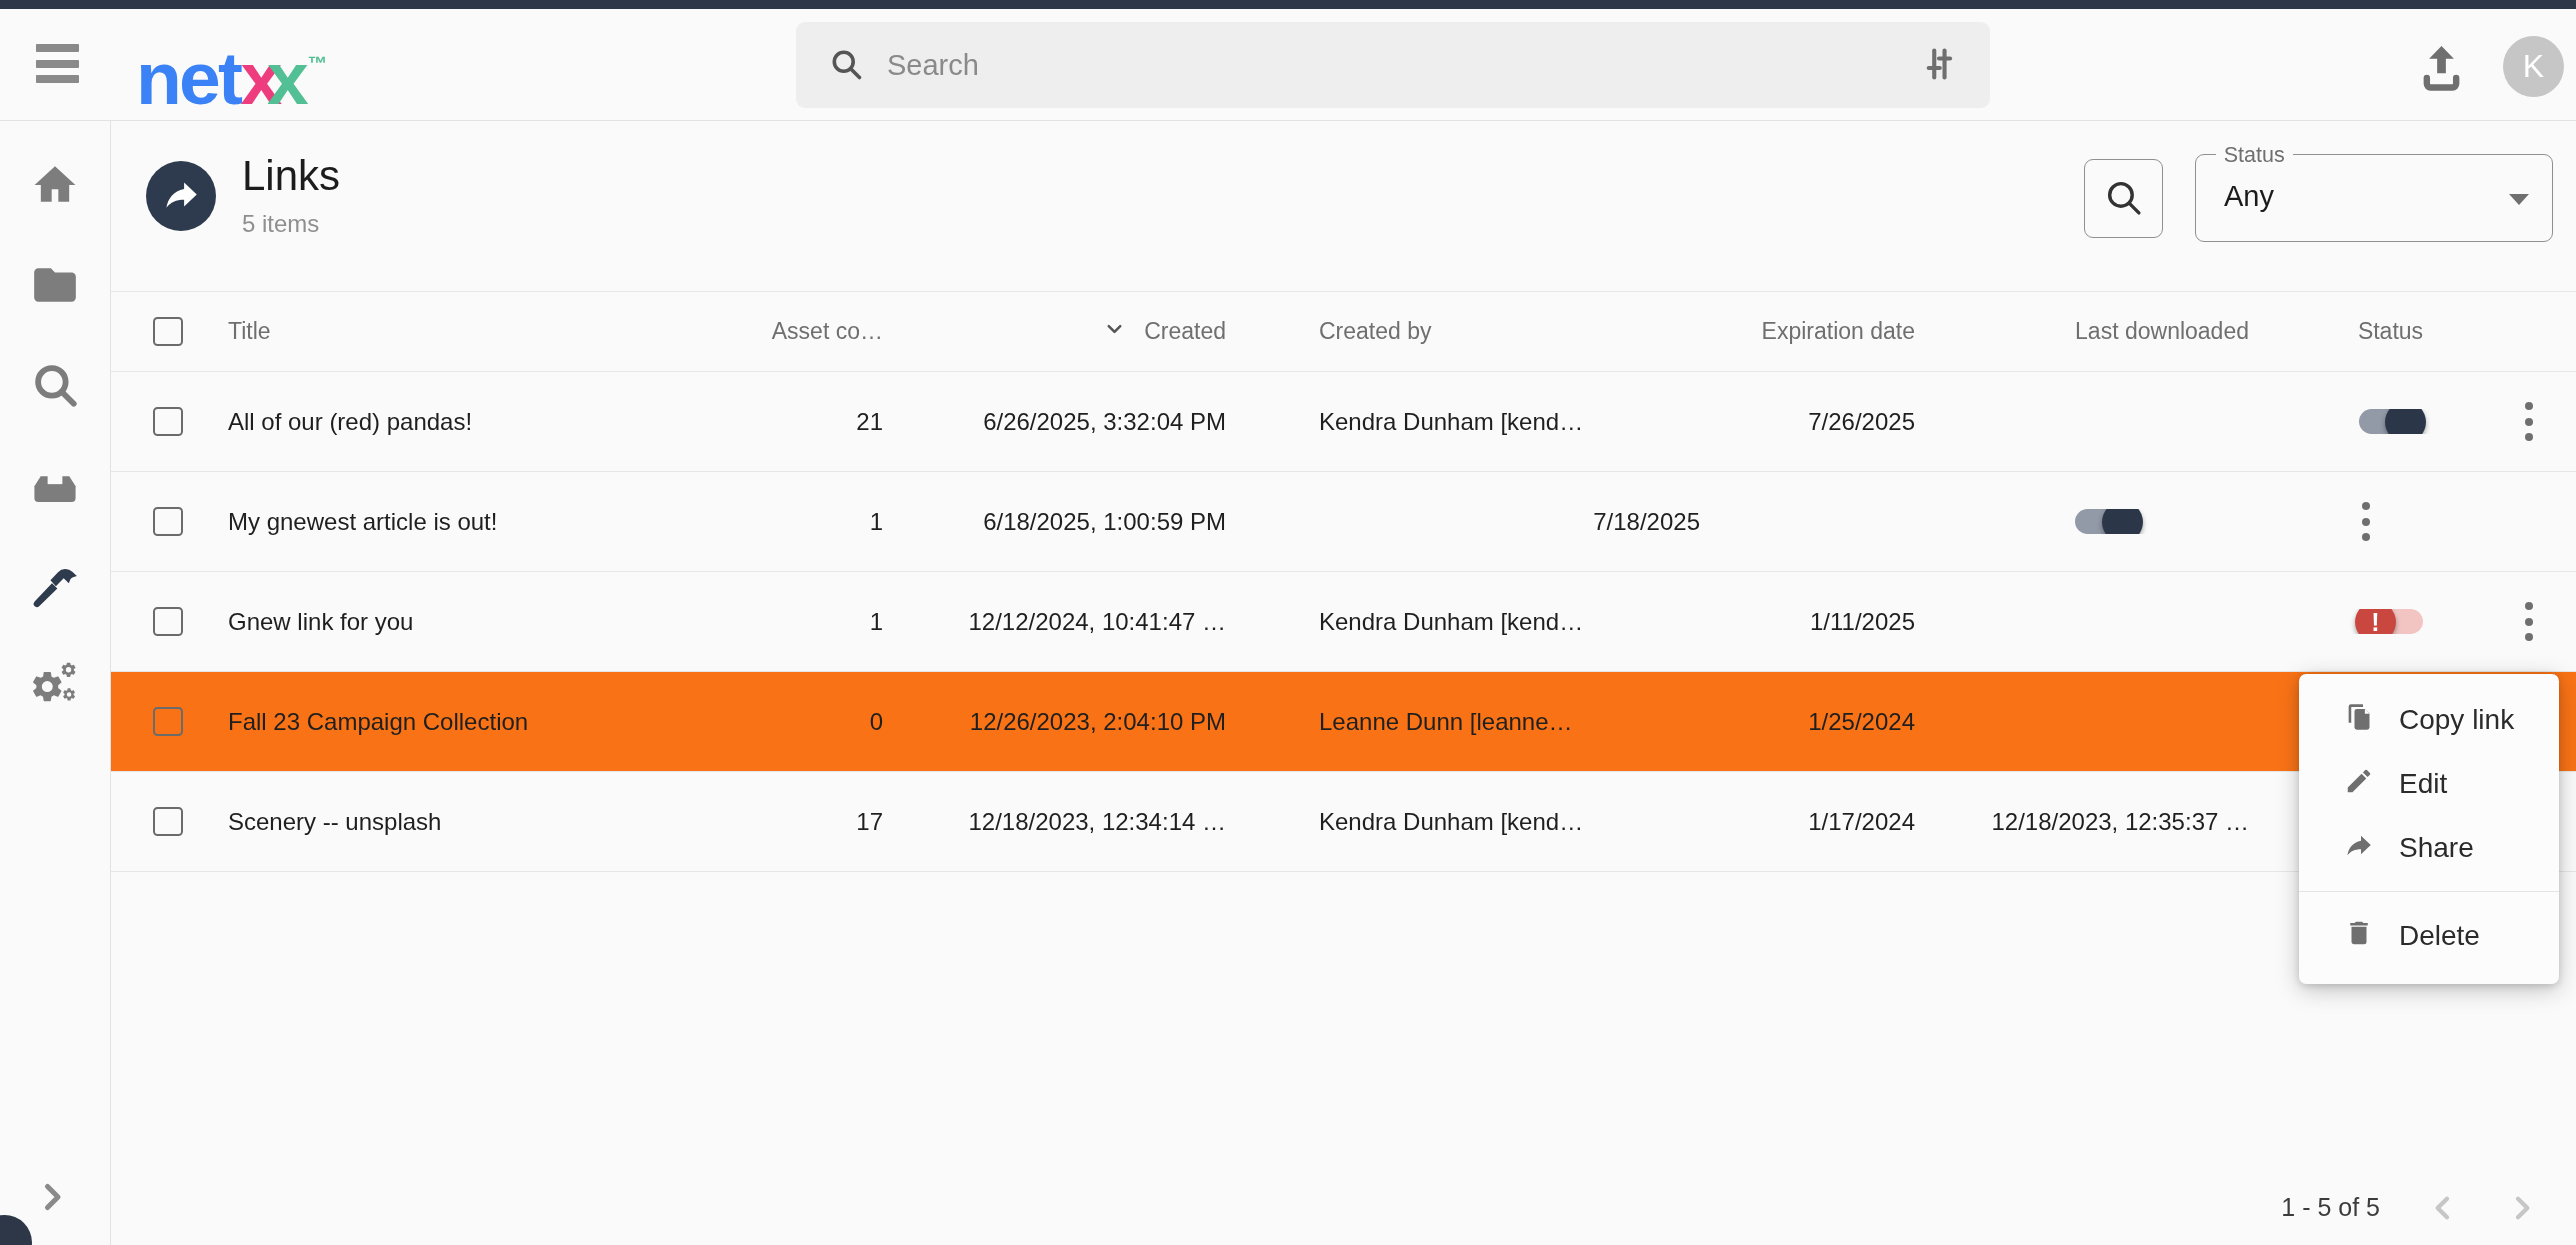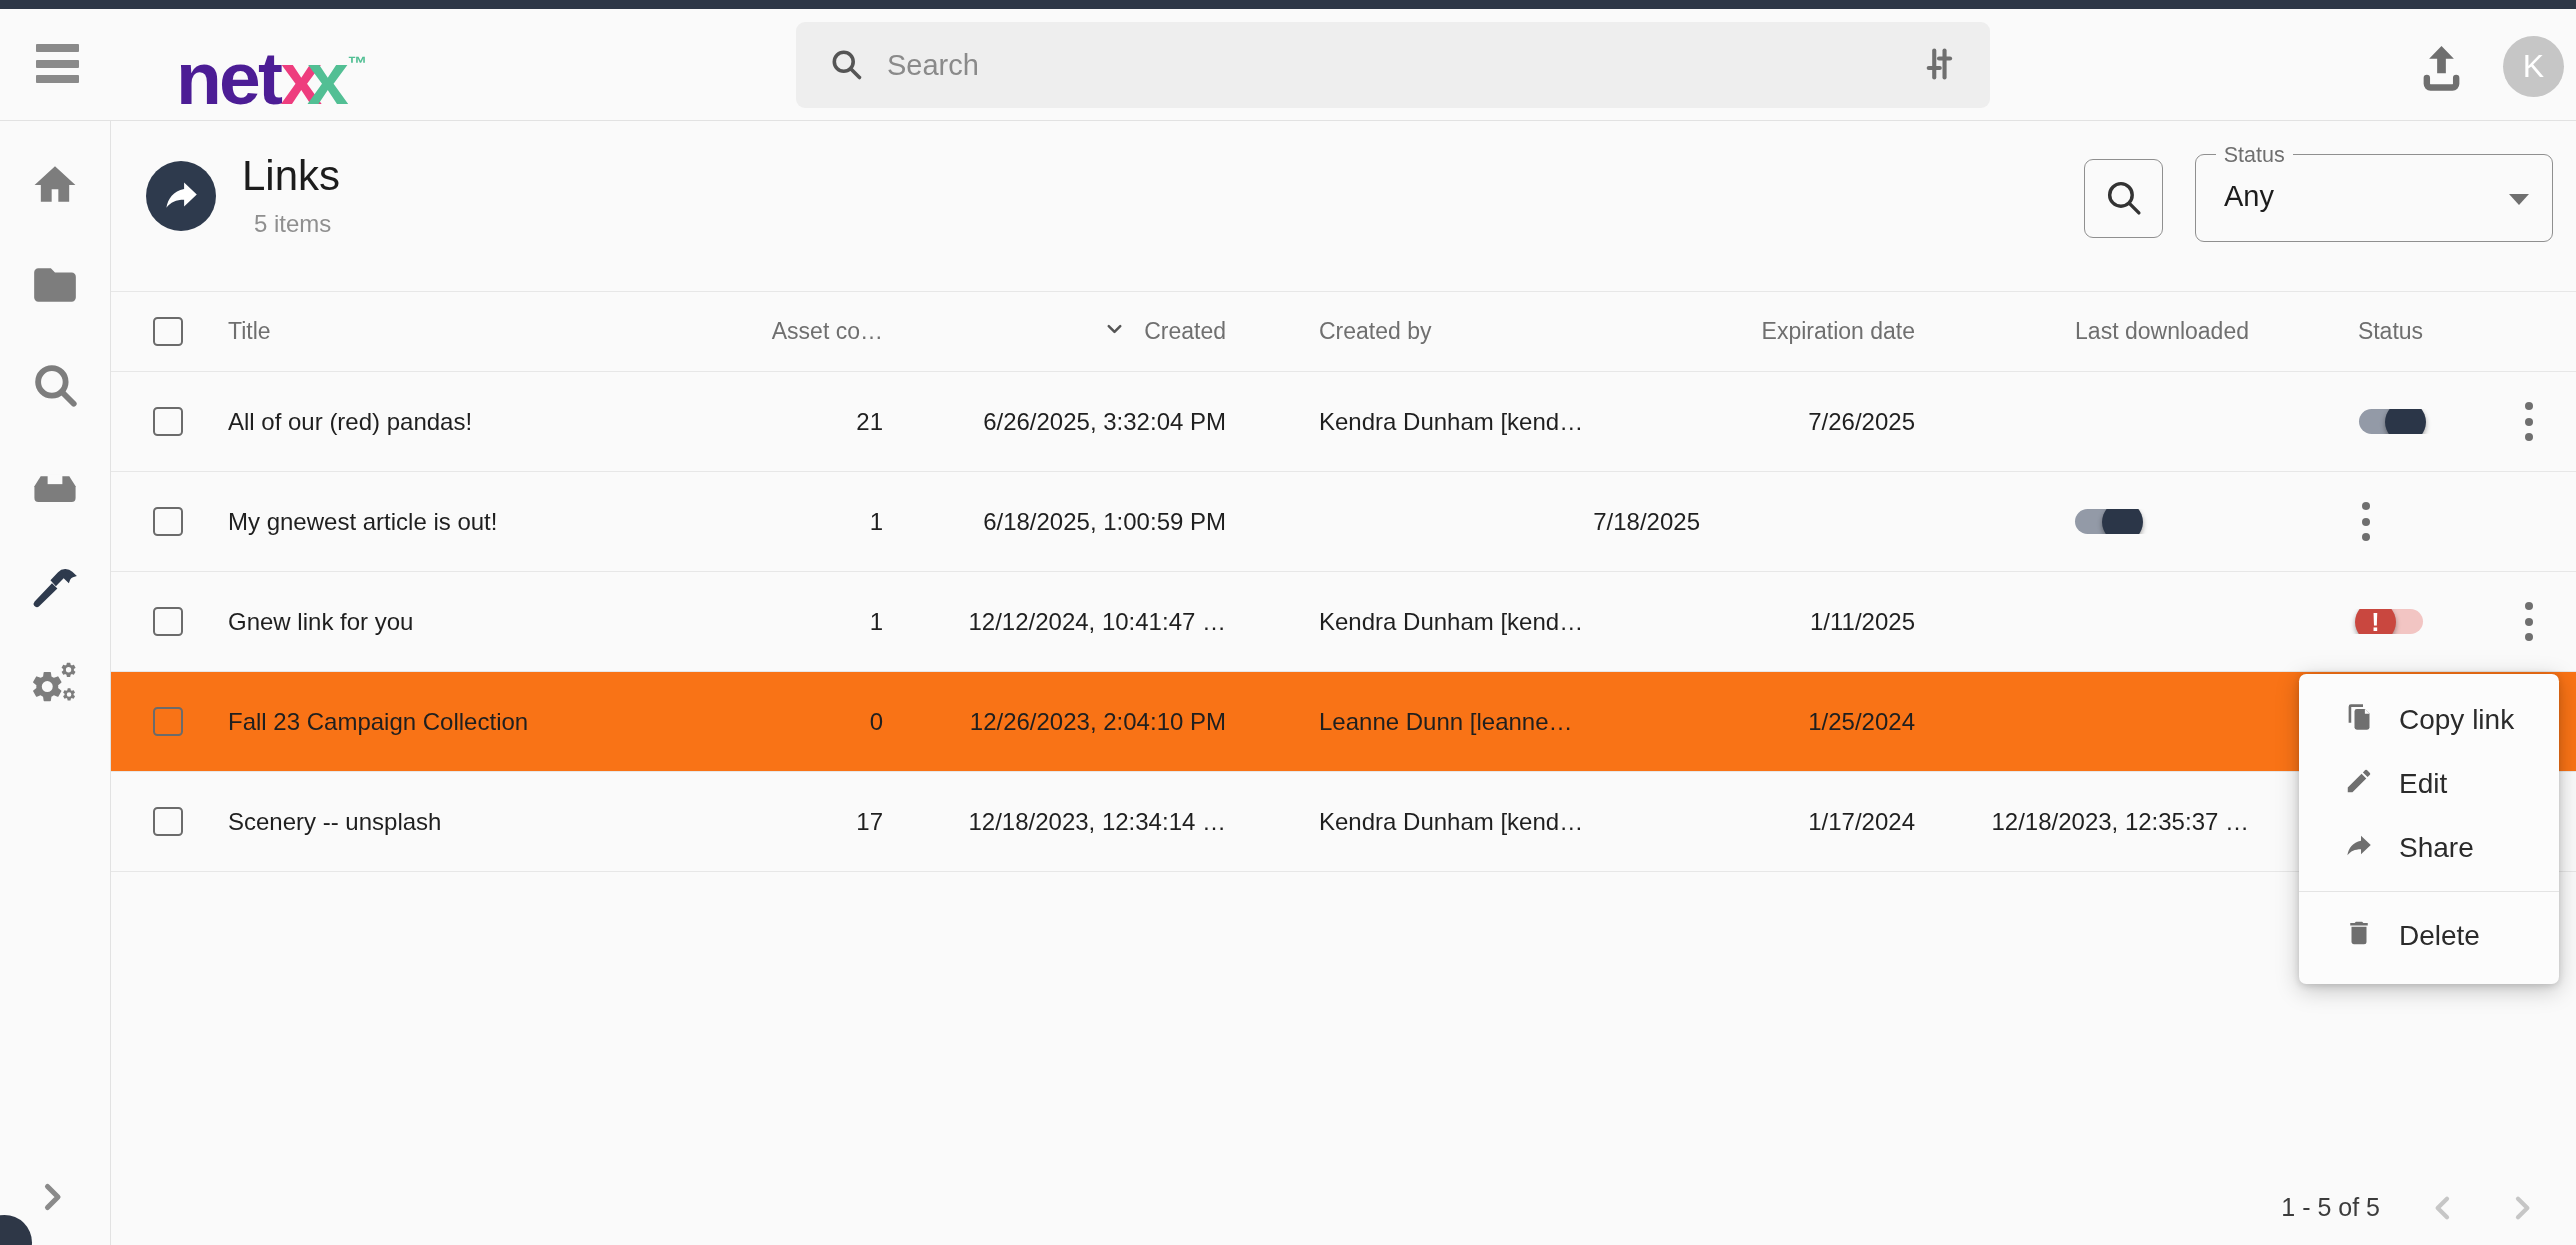--- a/index.html
+++ b/index.html
@@ -12,21 +12,21 @@
   .top-strip { height:9px; background:#2e3747; width:100%; }
   .topbar {
     height:112px; background:#fafafa; border-bottom:0.9px solid #e2e2e2;
     position:relative;
   }
   .hamburger { position:absolute; left:36px; top:33px; width:43px; height:43px;
     display:flex; flex-direction:column; justify-content:center; gap:7.2px; cursor:pointer; }
   .hamburger .bar { height:8px; background:#8a8a8a; border-radius:0.9px; }
   .logo { position:absolute; left:136px; top:7.2px; font-size:75px; font-weight:bold;
     letter-spacing:-2.7px; line-height:94px; }
-  .logo .net { color:#4c1d95;margin-left:40px; }
+  .logo .net { color:#3b82f6; }
   .logo .x { color:#ee3d7e; }
   .logo .xg { color:#52bf94; margin-left:-12.5px; }
   .logo .tm { color:#52bf94; font-size:19.7px; vertical-align:34px; letter-spacing:0; margin-left:1.8px; }
   .searchbar {
     position:absolute; left:796px; top:13.4px; width:1194px; height:86px;
     background:#eeeeee; border-radius:9px; display:flex; align-items:center;
     padding:0 32px;
   }
   .searchbar input {
     flex:1; border:none; background:transparent; outline:none;
@@ -53,21 +53,21 @@
     border-radius:50%; background:#2e3747; }
   .main { flex:1; position:relative; }
   
   .page-header { position:relative; height:170px; }
   .share-circle {
     position:absolute; left:35px; top:40px; width:70px; height:70px; border-radius:50%;
     background:#2e3a4d; display:flex; align-items:center; justify-content:center;
   }
   .title-block { position:absolute; left:131px; top:30px; }
   .page-title { font-size:42px; color:#1c1c1c; line-height:50px; }
-  .page-subtitle { font-size:24px; color:#8f8f8f; margin-top:9px;margin-left:12px; }
+  .page-subtitle { font-size:24px; color:#8f8f8f; margin-top:9px; }
   .hdr-search-btn {
     position:absolute; left:1973px; top:38px; width:79px; height:79px;
     border:1.8px solid #8f8f8f; border-radius:9px; background:transparent;
   }
   .status-select {
     position:absolute; left:2084px; top:33px; width:358px; height:88px;
     border:1.8px solid #8f8f8f; border-radius:9px; cursor:pointer;
   }
   .status-select .legend {
     position:absolute; top:-12.5px; left:19.7px; background:#fafafa; padding:0 8px;

